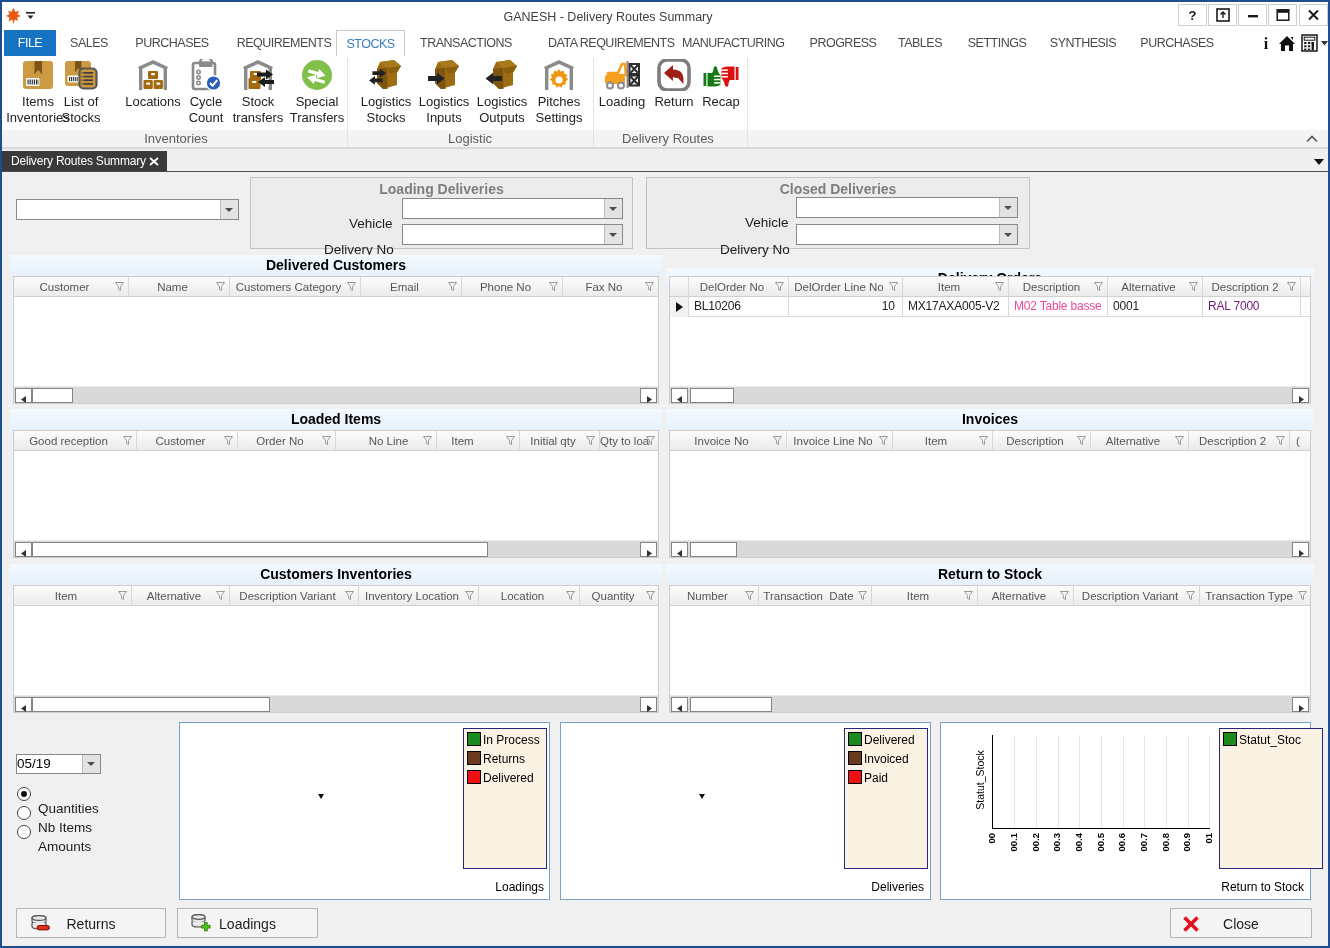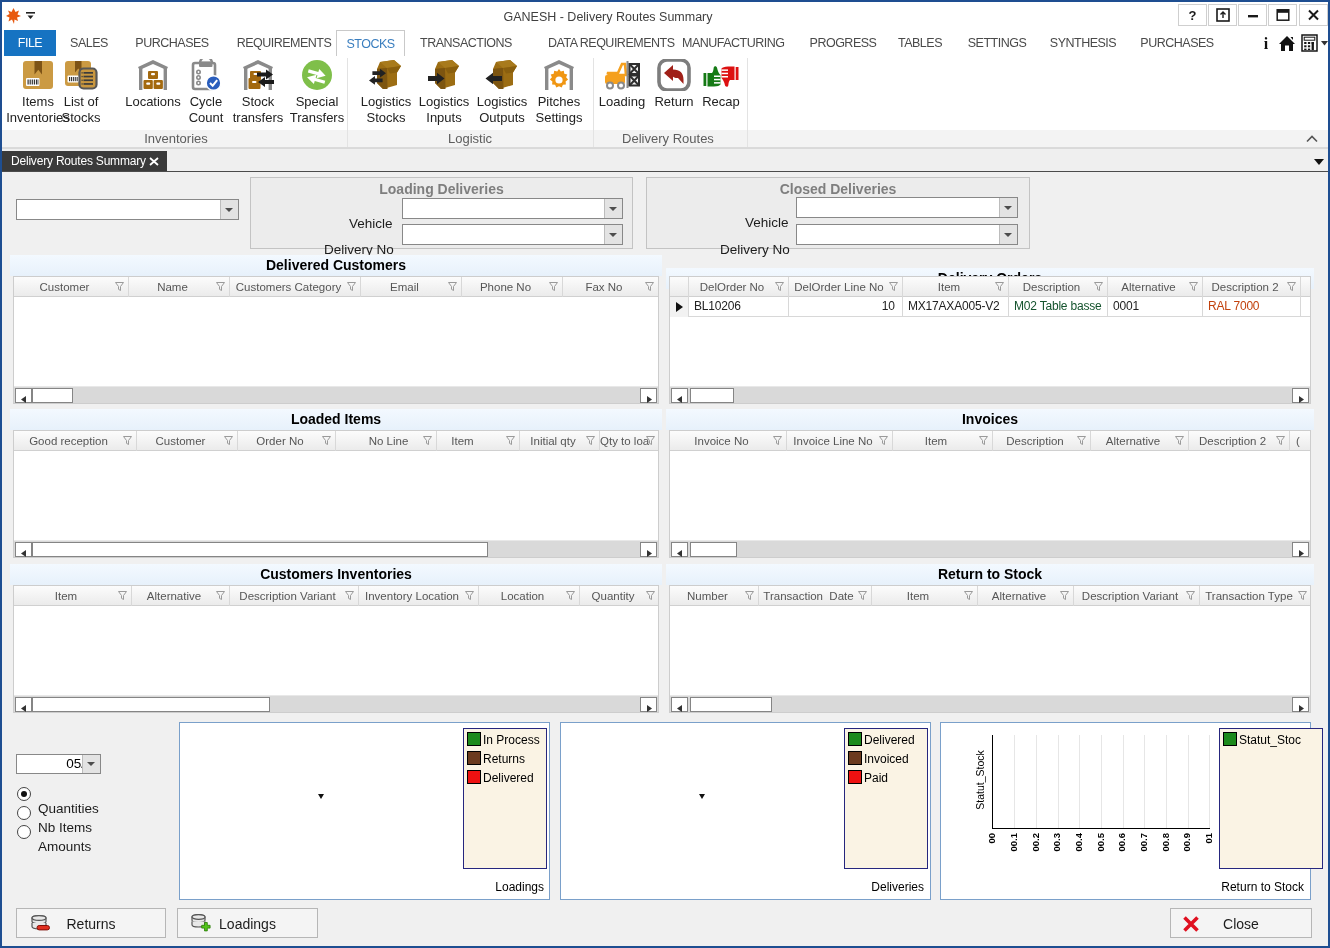--- a/index.html
+++ b/index.html
@@ -424,23 +424,23 @@
           <path d="M0.5 0.5 h8 l-3 4 v4 l-2 -1.2 v-2.8 z" fill="none" stroke="#9a9a9a" stroke-width="1"></path>
         </svg></div>
 </div>
 <div style="position:absolute;left:0;top:20px;width:642px;height:20px;border-bottom:1px solid #d8d8d8;">
 <div style="position:absolute;left:0;top:0;width:19px;height:20px;background:#f2f2f2;border-right:1px solid #d8d8d8;"><svg width="7" height="10" viewBox="0 0 7 10" style="margin:5px 0 0 6px">
           <path d="M0 0 L7 5 L0 10 Z" fill="#111"></path>
         </svg></div>
 <div style="position:absolute;left:19px;top:0;width:100px;height:20px;border-right:1px solid #d8d8d8;font-size:12px;letter-spacing:-0.2px;color:#222;line-height:19px;text-align:left;padding-left:5px;white-space:nowrap;overflow:hidden;">BL10206</div>
 <div style="position:absolute;left:119px;top:0;width:114px;height:20px;border-right:1px solid #d8d8d8;font-size:12px;color:#222;line-height:19px;text-align:right;padding-right:7px;">10</div>
 <div style="position:absolute;left:233px;top:0;width:106px;height:20px;border-right:1px solid #d8d8d8;font-size:12px;letter-spacing:-0.2px;color:#222;line-height:19px;text-align:left;padding-left:5px;white-space:nowrap;overflow:hidden;">MX17AXA005-V2</div>
-<div style="position:absolute;left:339px;top:0;width:99px;height:20px;border-right:1px solid #d8d8d8;font-size:12px;letter-spacing:-0.2px;color:#14532d;line-height:19px;text-align:left;padding-left:5px;white-space:nowrap;overflow:hidden;">M02 Table basse</div>
+<div style="position:absolute;left:339px;top:0;width:99px;height:20px;border-right:1px solid #d8d8d8;font-size:12px;letter-spacing:-0.2px;color:#ec4899;line-height:19px;text-align:left;padding-left:5px;white-space:nowrap;overflow:hidden;">M02 Table basse</div>
 <div style="position:absolute;left:438px;top:0;width:95px;height:20px;border-right:1px solid #d8d8d8;font-size:12px;letter-spacing:-0.2px;color:#222;line-height:19px;text-align:left;padding-left:5px;white-space:nowrap;overflow:hidden;">0001</div>
-<div style="position:absolute;left:533px;top:0;width:98px;height:20px;border-right:1px solid #d8d8d8;font-size:12px;letter-spacing:-0.2px;color:#c2410c;line-height:19px;text-align:left;padding-left:5px;white-space:nowrap;overflow:hidden;">RAL 7000</div>
+<div style="position:absolute;left:533px;top:0;width:98px;height:20px;border-right:1px solid #d8d8d8;font-size:12px;letter-spacing:-0.2px;color:#701a75;line-height:19px;text-align:left;padding-left:5px;white-space:nowrap;overflow:hidden;">RAL 7000</div>
 </div>
 <div class="hscroll">
 <div class="sbtn" style="left:1px;"><svg width="5" height="7" viewBox="0 0 5 7" style="margin:4px 0 0 5px">
           <path d="M5 0 L0 3.5 L5 7 Z" fill="#333"></path>
         </svg></div>
 <div class="sthumb" style="left:20px;width:44px;"></div>
 <div class="sbtn" style="right:1px;"><svg width="5" height="7" viewBox="0 0 5 7" style="margin:4px 0 0 6px">
           <path d="M0 0 L5 3.5 L0 7 Z" fill="#333"></path>
         </svg></div>
 </div>
@@ -572,21 +572,21 @@
           <path d="M5 0 L0 3.5 L5 7 Z" fill="#333"></path>
         </svg></div>
 <div class="sthumb" style="left:20px;width:82px;"></div>
 <div class="sbtn" style="right:1px;"><svg width="5" height="7" viewBox="0 0 5 7" style="margin:4px 0 0 6px">
           <path d="M0 0 L5 3.5 L0 7 Z" fill="#333"></path>
         </svg></div>
 </div>
   </div>
 
 <div class="abs flabel" style="left:24px;top:739px;">Month</div>
-<div class="combo" style="left:16px;top:754px;width:85px;height:20px;font-size:13.5px;line-height:18px;padding-left:5px;text-align:right;">05/19<div class="btn"></div><div class="arr"></div></div>
+<div class="combo" style="left:16px;top:754px;width:85px;height:20px;font-size:13.5px;line-height:18px;">05/19<div class="btn"></div><div class="arr"></div></div>
 <div class="radio sel" style="left:17px;top:787px;"></div>
 <div class="abs flabel" style="left:38px;top:786px;">Quantities</div>
 <div class="radio" style="left:17px;top:806px;"></div>
 <div class="abs flabel" style="left:38px;top:805px;">Nb Items</div>
 <div class="radio" style="left:17px;top:825px;"></div>
 <div class="abs flabel" style="left:38px;top:824px;">Amounts</div>
 
 <div class="chartpanel" style="left:179px;top:722px;width:371px;height:178px;">
   <div class="legend" style="left:283px;top:5px;width:84px;height:141px;">
     <div class="litem" style="top:3px;">

